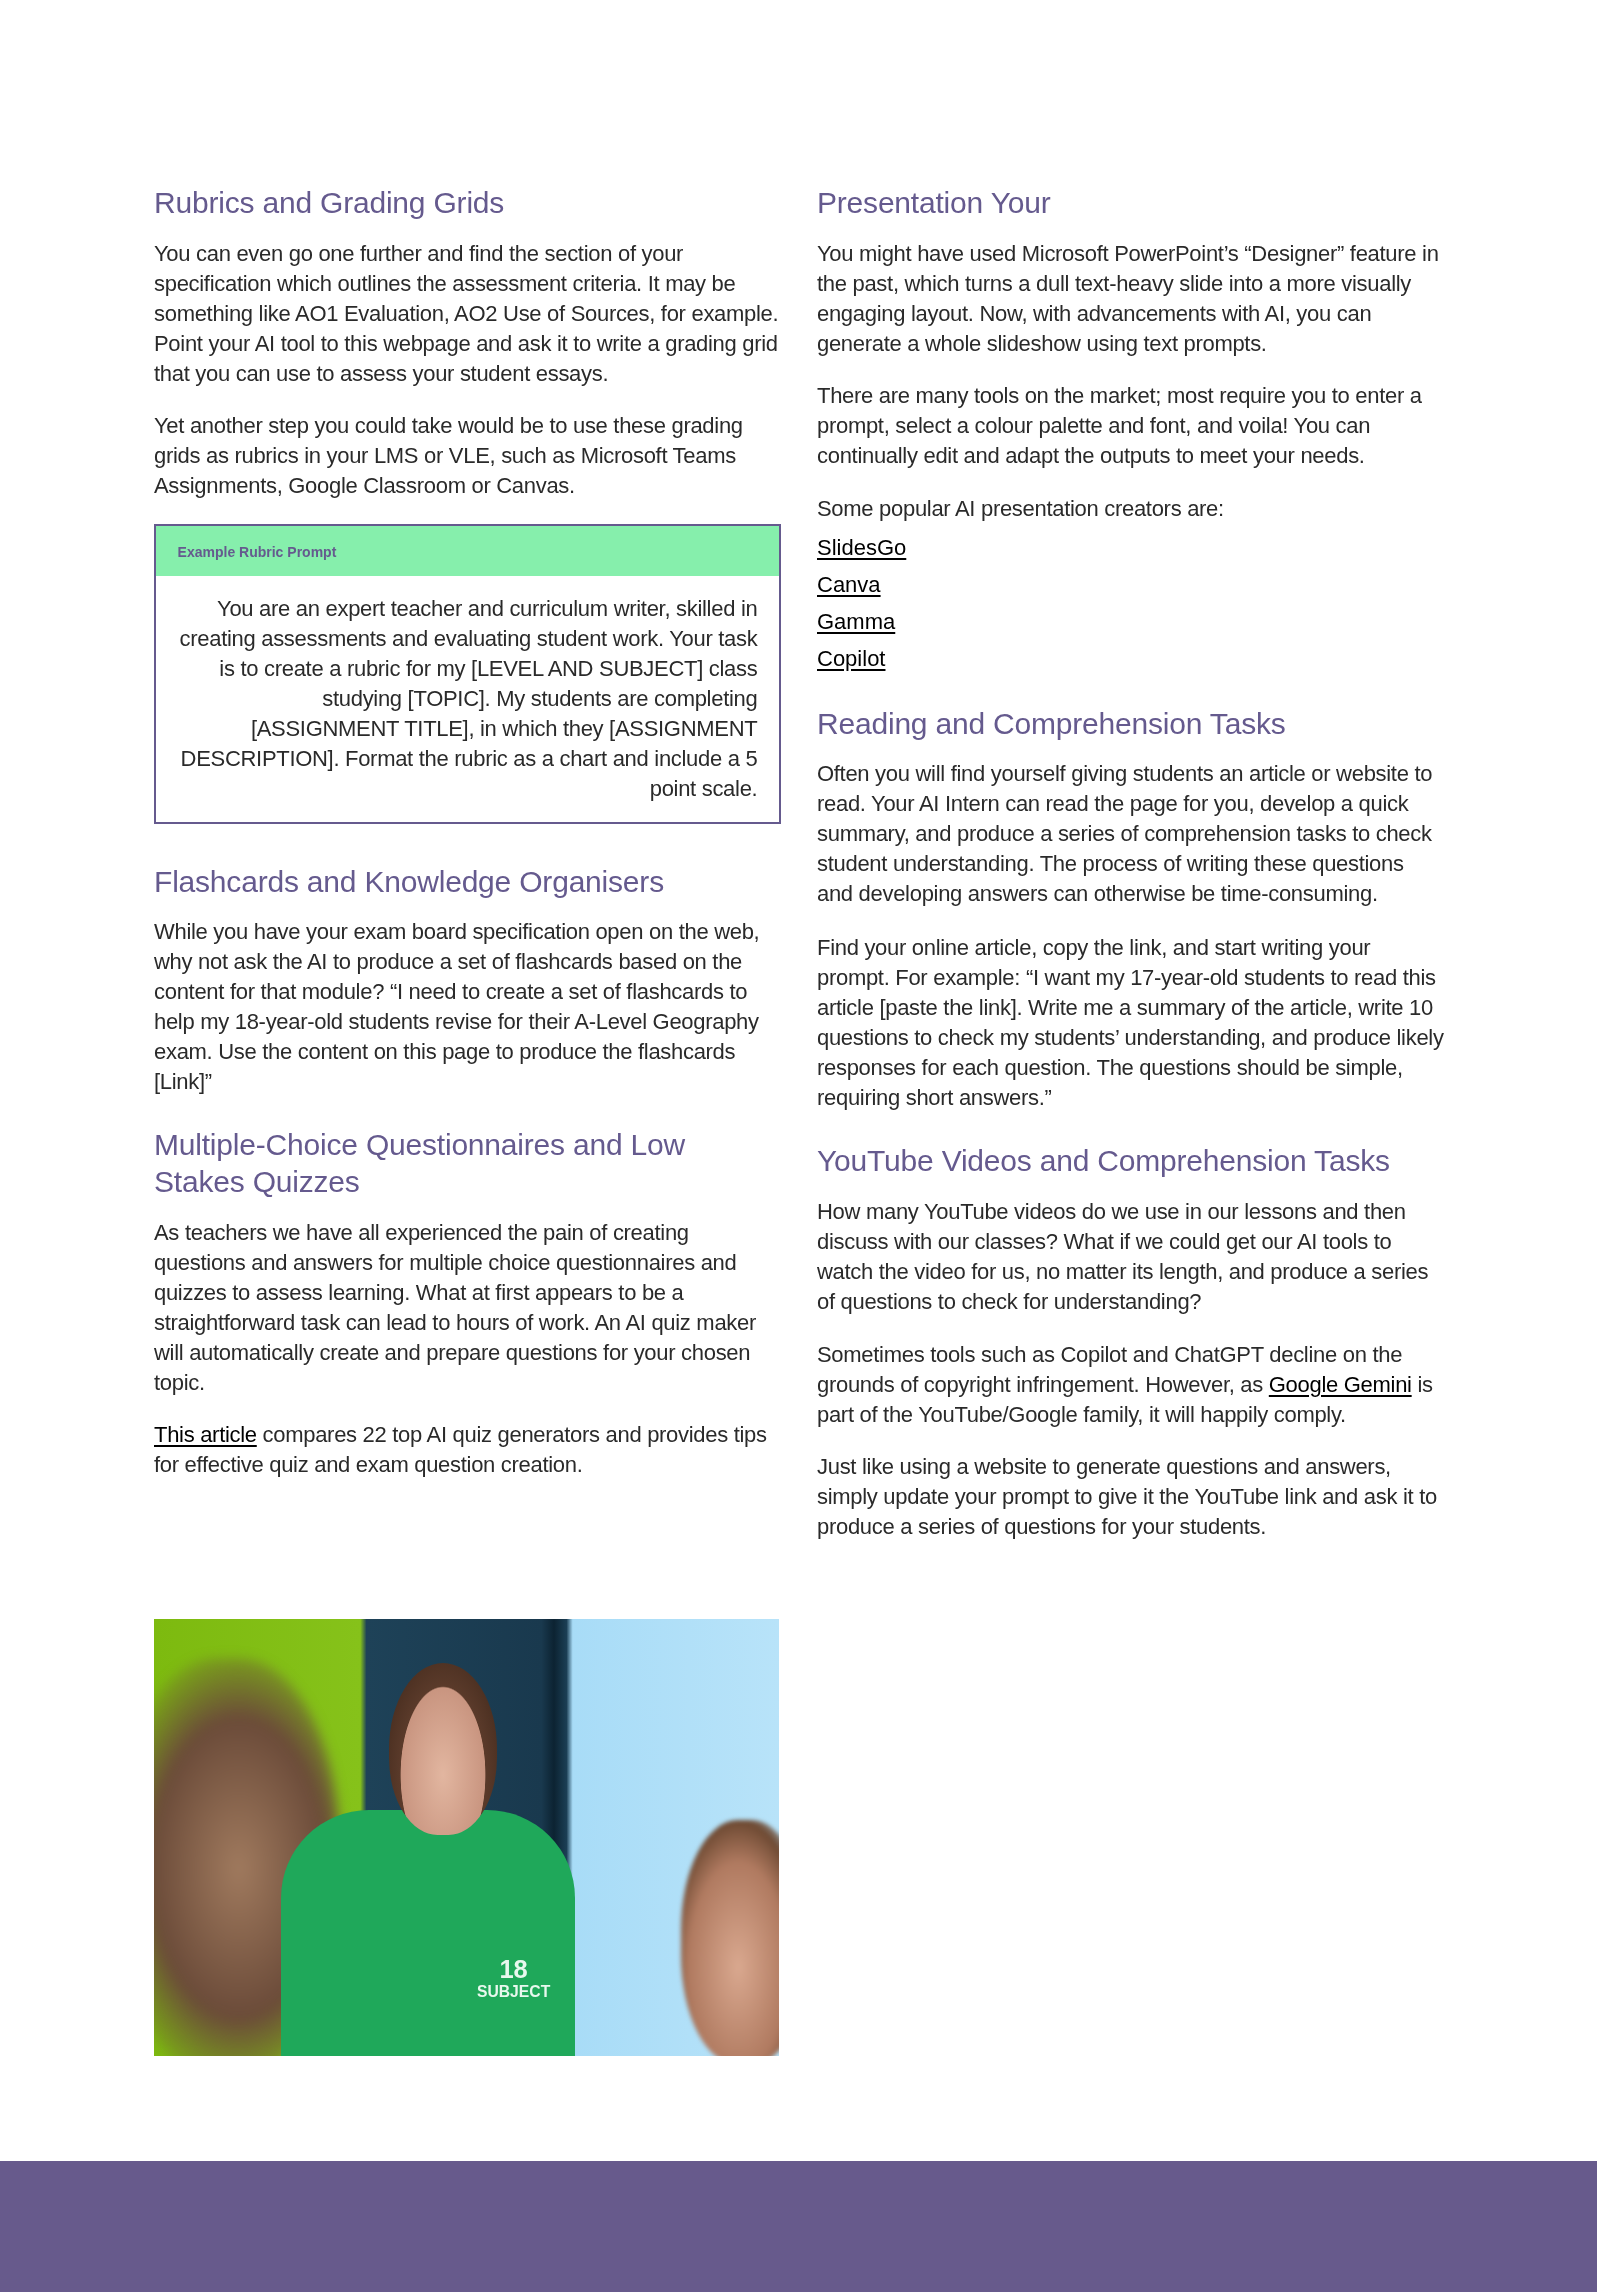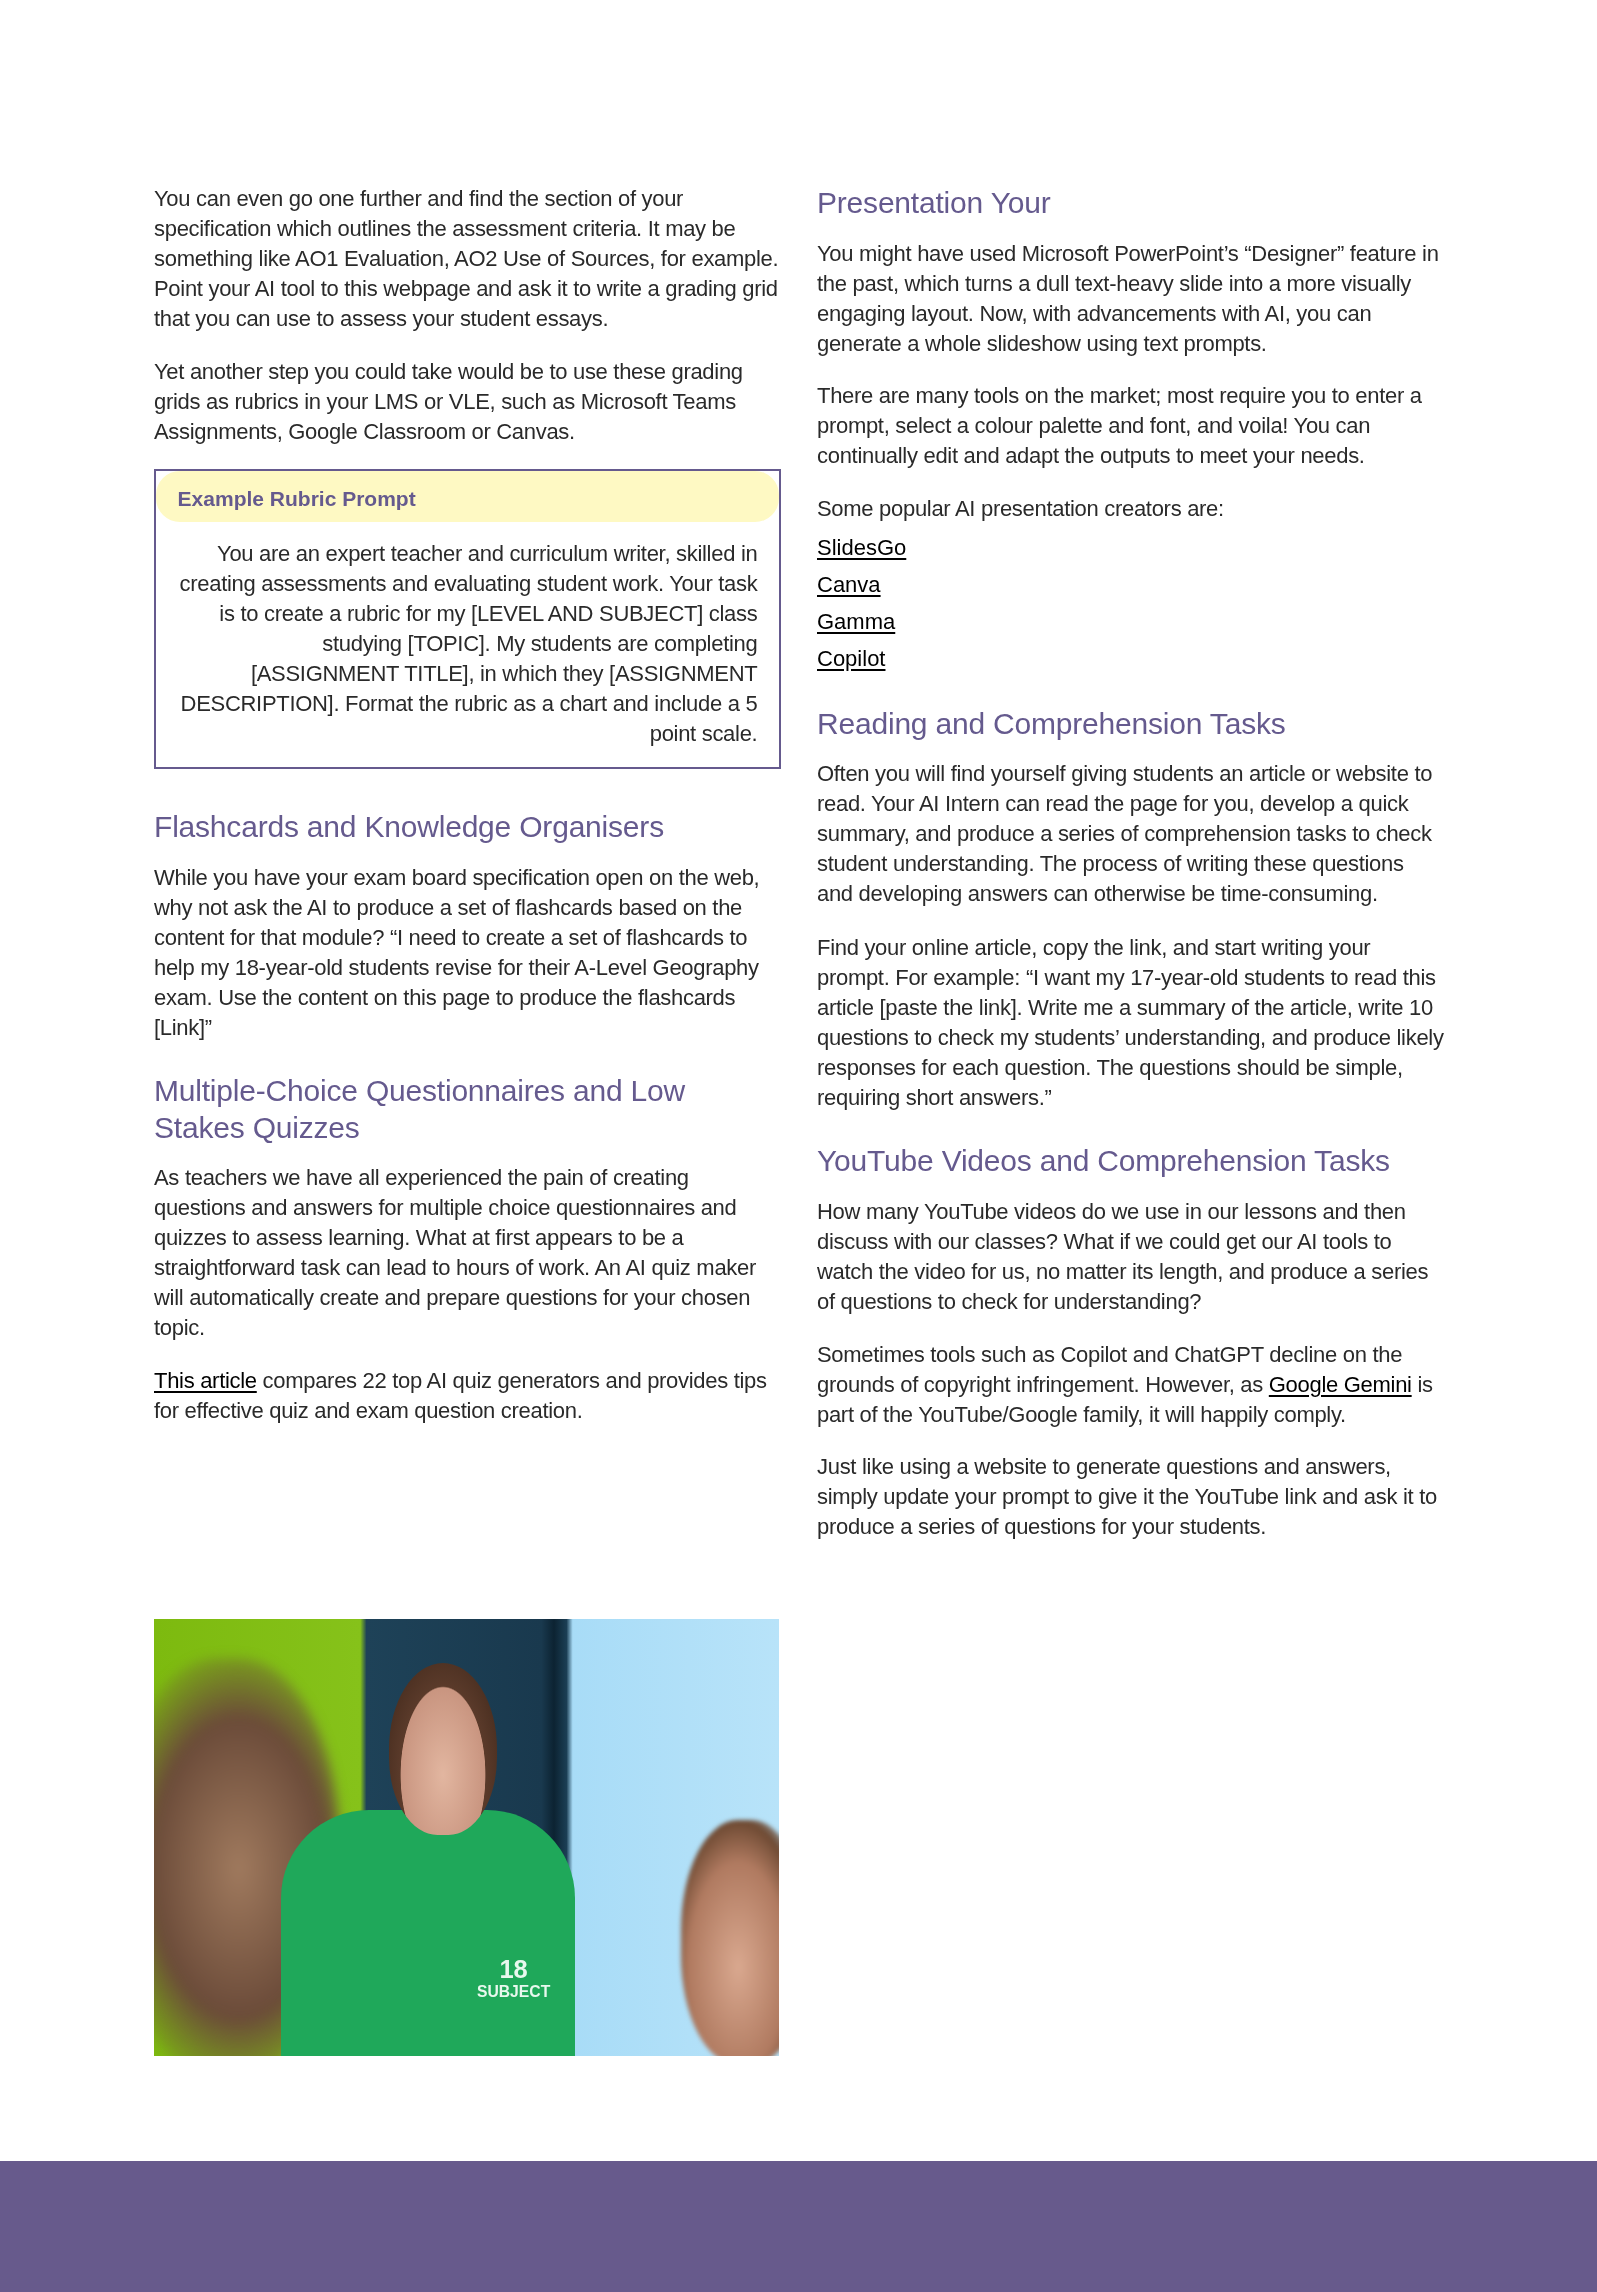--- a/index.html
+++ b/index.html
@@ -6,22 +6,22 @@
     body { width: 1598px; height: 2293px; position: relative; overflow: hidden;
            font-family: "Liberation Sans", sans-serif; color: #2a2a2a; }
     .col { position: absolute; top: 184px; }
     .col-left { left: 154px; width: 627px; }
     .col-right { left: 817px; width: 627px; }
     h2 { font-family: "Liberation Sans", sans-serif; font-weight: normal; color: #655a8e;
          font-size: 30px; line-height: 37px; margin: 0 0 17.6px 0; letter-spacing: -0.2px; }
     p { font-size: 22px; line-height: 30px; margin: 0 0 22.5px 0; letter-spacing: -0.3px; }
     a { color: #000000; text-decoration: underline; text-underline-offset: 2.9px; }
     .prompt-box { border: 2px solid #655a8e; margin: 13.7px 0 39px 0; }
-    .prompt-head { background: #fef9c3; padding: 13.7px 21.6px 9.8px 21.6px; font-weight: bold;
-                   color: #655a8e; font-size: 21px; line-height: 27.4px; border-radius: 24px; }
+    .prompt-head { background: #86efac; padding: 13.7px 21.6px 9.8px 21.6px; font-weight: bold;
+                   color: #655a8e; font-size: 14px; line-height: 27.4px; }
     .prompt-body { padding: 17.6px 21.6px 17.6px 21.6px; font-size: 22px; line-height: 30px; letter-spacing: -0.3px; text-align: right; }
     .link-list { margin: 0 0 27.4px 0; padding: 0; list-style: none; }
     .link-list li { font-size: 22px; line-height: 37px; }
     .photo { position: absolute; left: 154px; top: 1619px; width: 625px; height: 437px; overflow: hidden;
              background: linear-gradient(90deg, #7dba0f 0%, #86c21a 33%, #1e4258 34%, #19394e 62%, #0c2332 64%, #1b3e54 66%, #a8dcf7 67%, #b8e3f9 100%); }
     .photo .blur-face { position: absolute; left: -39px; top: 39px; width: 225px; height: 421px; border-radius: 45%;
                         background: radial-gradient(ellipse at 55% 50%, #a07a5e 0%, #6b4b39 50%, rgba(60,40,30,0.0) 80%); filter: blur(5.9px); }
     .photo .hoodie { position: absolute; left: 127px; top: 191px; width: 294px; height: 255px;
                      background: #1fa85a; border-radius: 88px 88px 0 0; }
     .photo .head { position: absolute; left: 235px; top: 44px; width: 108px; height: 172px; border-radius: 50% 50% 45% 45%;
@@ -30,20 +30,21 @@
     .photo .print .num { font-size: 25.5px; line-height: 25.5px; }
     .photo .side-face { position: absolute; right: -29px; top: 201px; width: 127px; height: 245px; border-radius: 45%;
                         background: radial-gradient(ellipse at 45% 60%, #d9a88f 0%, #b07a60 50%, #6e4a33 70%, rgba(110,74,51,0) 85%); filter: blur(2px); }
     .footer-band { position: absolute; left: 0; top: 2161px; width: 1598px; height: 131px; background: #675a8c; }
   </style>
 </head>
 <body>
 
 <div class="col col-left">
   <section>
+    <h2>Rubrics and Grading Grids</h2>
     <p>You can even go one further and find the section of your specification which outlines the assessment criteria. It may be something like AO1 Evaluation, AO2 Use of Sources, for example. Point your AI tool to this webpage and ask it to write a grading grid that you can use to assess your student essays.</p>
     <p>Yet another step you could take would be to use these grading grids as rubrics in your LMS or VLE, such as Microsoft Teams Assignments, Google Classroom or Canvas.</p>
     <div class="prompt-box">
       <div class="prompt-head">Example Rubric Prompt</div>
       <div class="prompt-body">You are an expert teacher and curriculum writer, skilled in creating assessments and evaluating student work. Your task is to create a rubric for my [LEVEL AND SUBJECT] class studying [TOPIC]. My students are completing [ASSIGNMENT TITLE], in which they [ASSIGNMENT DESCRIPTION]. Format the rubric as a chart and include a 5 point scale.</div>
     </div>
   </section>
 
   <section>
     <h2>Flashcards and Knowledge Organisers</h2>

